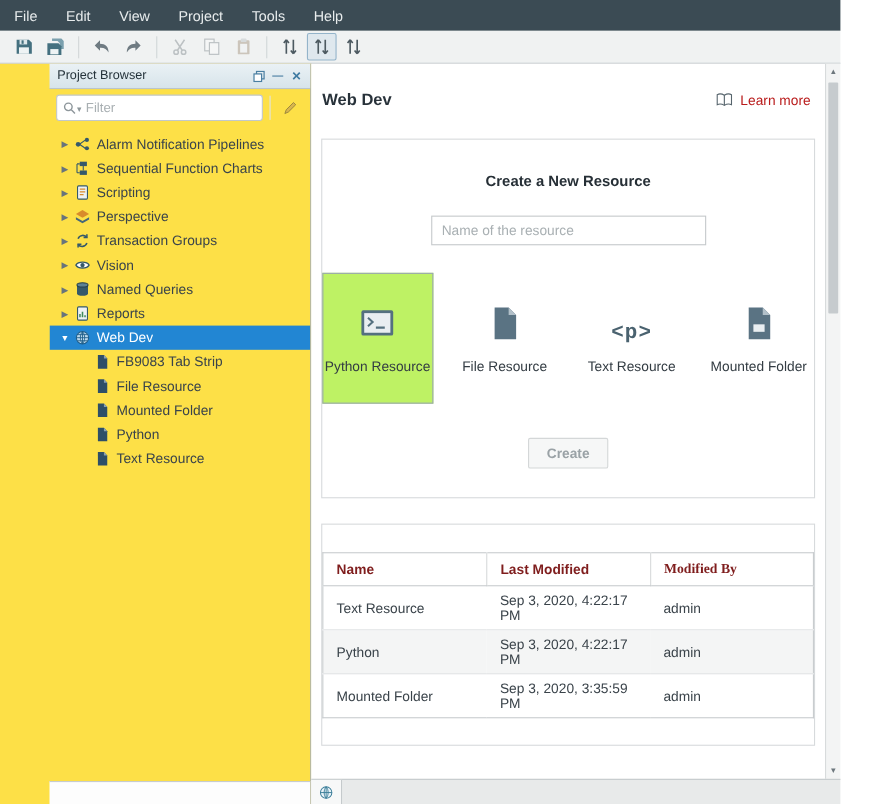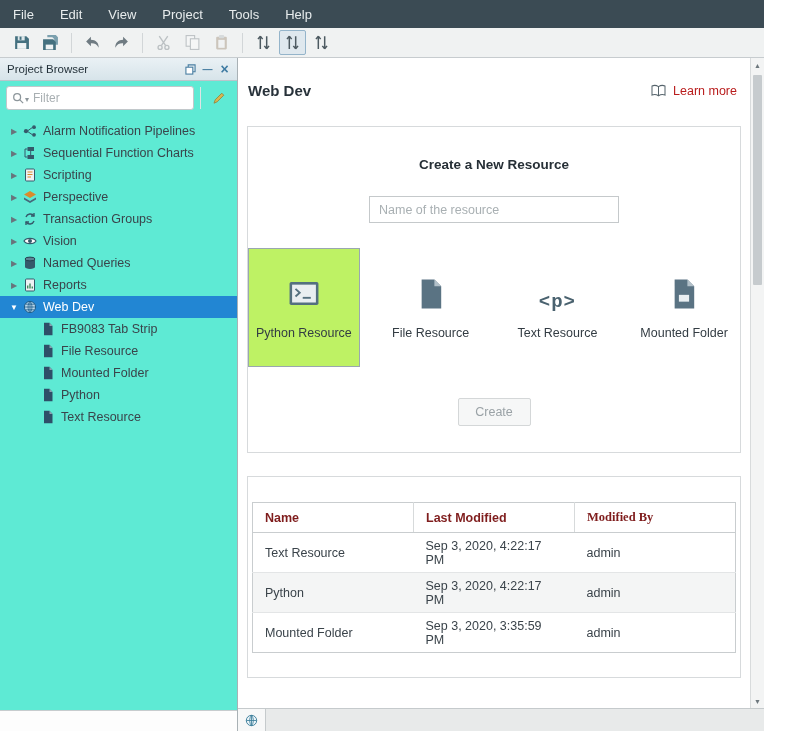--- a/index.html
+++ b/index.html
@@ -16,21 +16,21 @@
   .tb-btn { width:27px; height:25px; border:1px solid transparent; background:transparent; display:flex; align-items:center; justify-content:center; margin:0 1px; border-radius:2px; padding:0; }
   .tb-btn .ico { display:flex; }
   .tb-btn svg { width:17px; height:17px; display:block; }
   .tb-btn.active { background:#dfe8ee; border-color:#94b4ca; }
   .tb-btn.disabled { opacity:.35; }
   .tb-sep { width:1px; height:20px; background:#d2d6d8; margin:0 6px; }
 
   .workspace { flex:1; display:flex; min-height:0; }
 
   
-  .project-browser { flex:0 0 219px; border-right:1px solid #a9b1b5; display:flex; flex-direction:column; background:#5eead4; }
+  .project-browser { flex:0 0 219px; border-right:1px solid #a9b1b5; display:flex; flex-direction:column; background:#fde047;padding-left:45px; }
   .pb-header { flex:0 0 23px; background:linear-gradient(#eaf1f5,#d7e4ea); border-bottom:1px solid #bac5cb; display:flex; align-items:center; padding:0 4px 0 7px; }
   .pb-title { flex:1; font-size:11.5px; color:#24323a; }
   .pb-btn { width:17px; height:17px; border:none; background:transparent; display:flex; align-items:center; justify-content:center; padding:0; }
   .pb-btn svg { width:11px; height:11px; display:block; }
   .pb-min { font-size:10px; font-weight:bold; color:#4a7fa2; }
   .pb-close { font-size:14px; font-weight:bold; color:#3f7ba2; }
 
   .pb-filter { flex:0 0 34px; display:flex; align-items:center; padding:0 6px; }
   .filter-box { flex:1; height:24px; border:1px solid #c2c8cb; border-radius:3px; background:#fff; display:flex; align-items:center; padding:0 5px; }
   .filter-box svg { width:12px; height:12px; flex:0 0 12px; }
@@ -63,21 +63,21 @@
   .panel-title { text-align:center; font-size:13.5px; font-weight:bold; color:#262f36; padding-top:30px; }
   .name-input { display:block; margin:24px auto 0; width:250px; height:27px; border:1px solid #c5c9cb; padding:0 9px; font-size:12.5px; color:#3c4449; font-family:inherit; }
   .name-input::placeholder { color:#a9b0b3; }
   .cards { display:flex; justify-content:center; gap:15px; margin-top:25px; }
   .res-card { width:121px; height:119px; border:1px solid transparent; display:flex; flex-direction:column; align-items:center; cursor:pointer; }
   .res-card.selected { background:#bef264; border-color:#9aa7b0; }
   .res-icon { flex:0 0 64px; display:flex; align-items:flex-end; justify-content:center; }
   .res-icon svg { width:34px; height:38px; display:block; }
   .ptag { font-size:19px; font-weight:bold; color:#4a626f; letter-spacing:1px; font-family:"Liberation Mono","DejaVu Sans Mono",monospace; }
   .res-label { margin-top:13px; font-size:12.5px; color:#333c43; }
-  .create-btn { display:block; margin:31px auto 0; width:73px; height:28px; background:#f6f7f7; border:1px solid #d4d7d8; border-radius:2px; color:#9aa2a6; font-size:12.5px; font-family:inherit; }
+  .create-btn { display:block; margin:31px auto 0; width:73px; height:28px; background:#f6f7f7; border:1px solid #d4d7d8; border-radius:2px; color:#9aa2a6; font-size:12.5px; font-family:inherit;font-weight:bold; }
 
   .recent-panel { margin-top:23px; padding-bottom:24px; }
   .recent-table { margin:25px auto 0; border-collapse:collapse; border:1px solid #c9cdcf; font-size:12.5px; }
   .recent-table th { width:161px; height:30px; padding:0 12px; text-align:left; font-weight:bold; color:#7f1d1d; border-right:1px solid #d7dadb; border-bottom:1px solid #c9cdcf; background:#fff; }
   .recent-table th:last-child { border-right:0;font-family:Liberation Serif, serif; }
   .recent-table td { height:40px; padding:0 12px; color:#3a434a; border-bottom:1px solid #e3e5e6; background:#fff; }
   .recent-table tbody tr:nth-child(even) td { background:#f4f5f5; }
   .recent-table tbody tr:last-child td { border-bottom:0; }
 
   

